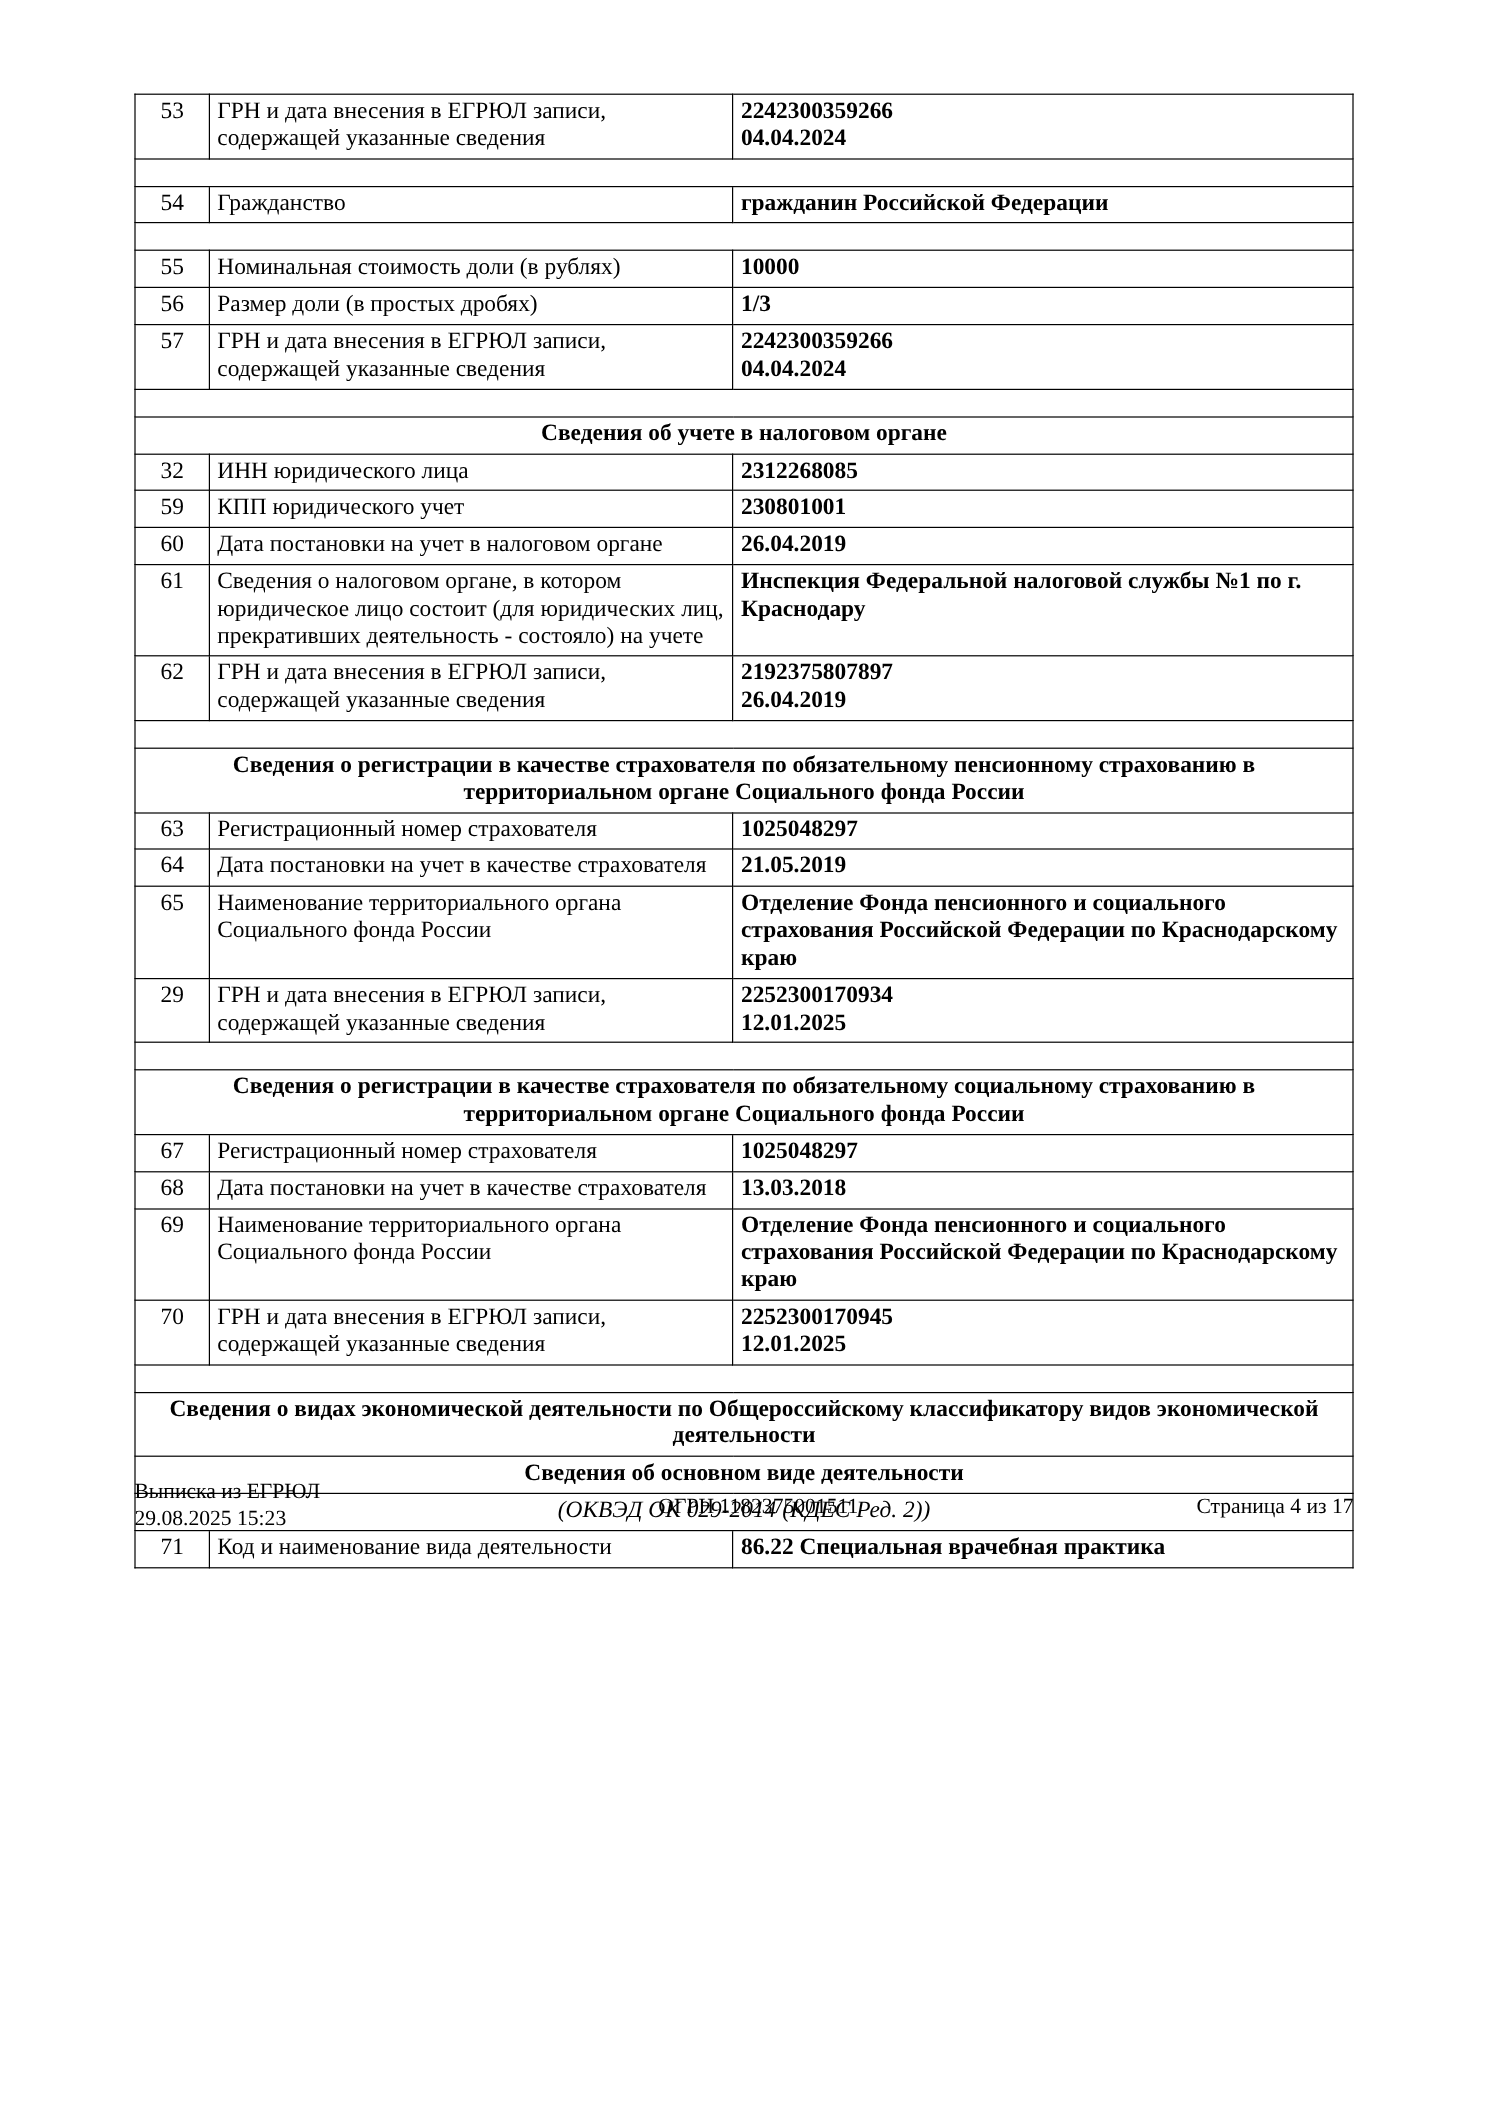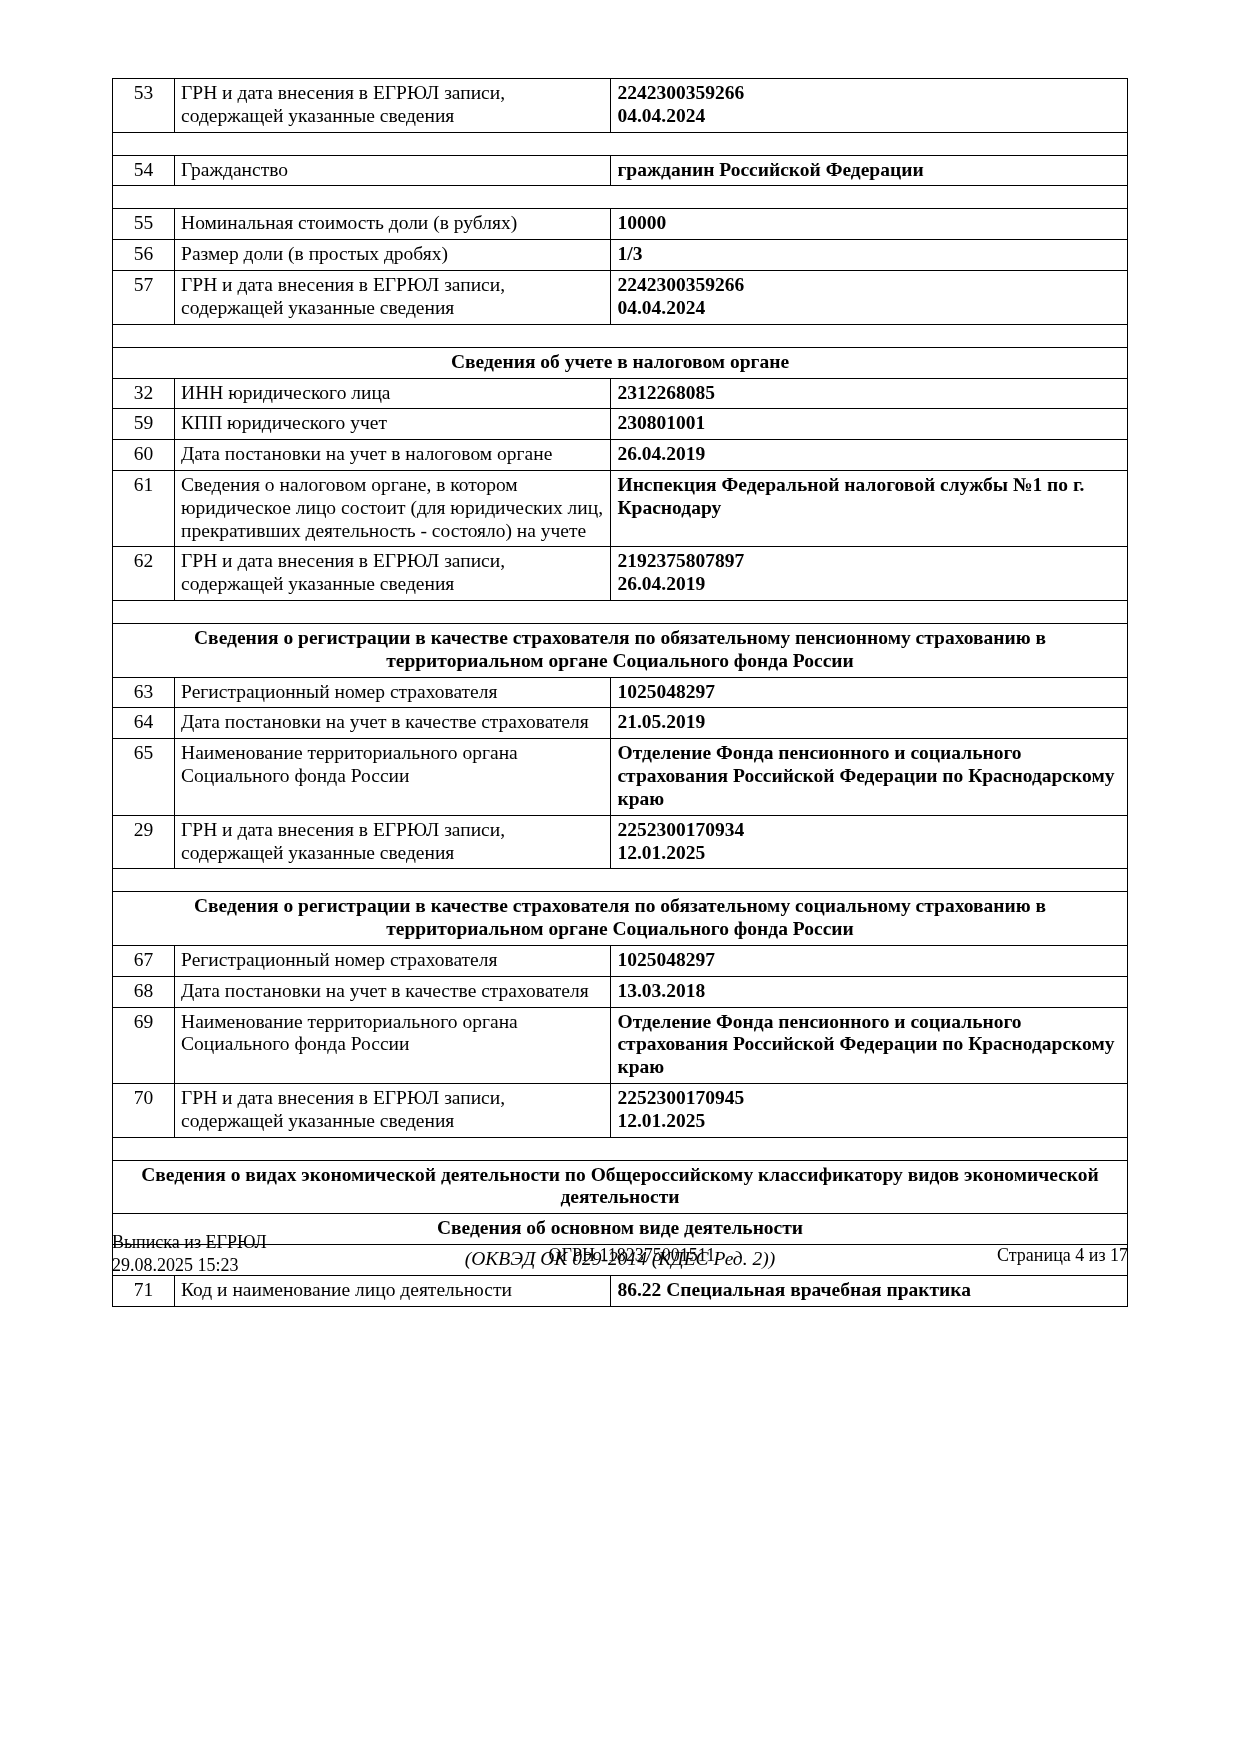--- a/index.html
+++ b/index.html
@@ -218,21 +218,21 @@
           <td colspan="3" class="section">Сведения о видах экономической деятельности по Общероссийскому классификатору видов экономической деятельности</td>
         </tr>
         <tr>
           <td colspan="3" class="subsection">Сведения об основном виде деятельности</td>
         </tr>
         <tr>
           <td colspan="3" class="subsection-plain">(ОКВЭД ОК 029-2014 (КДЕС Ред. 2))</td>
         </tr>
         <tr>
           <td class="num">71</td>
-          <td>Код и наименование лицо деятельности</td>
+          <td>Код и наименование вида деятельности</td>
           <td class="nowrapline">86.22 Специальная врачебная практика</td>
         </tr>
       </tbody>
   </table>
 
   <div class="footer">
     <div class="fleft">
       <div>Выписка из ЕГРЮЛ</div>
       <div>29.08.2025 15:23</div>
     </div>

